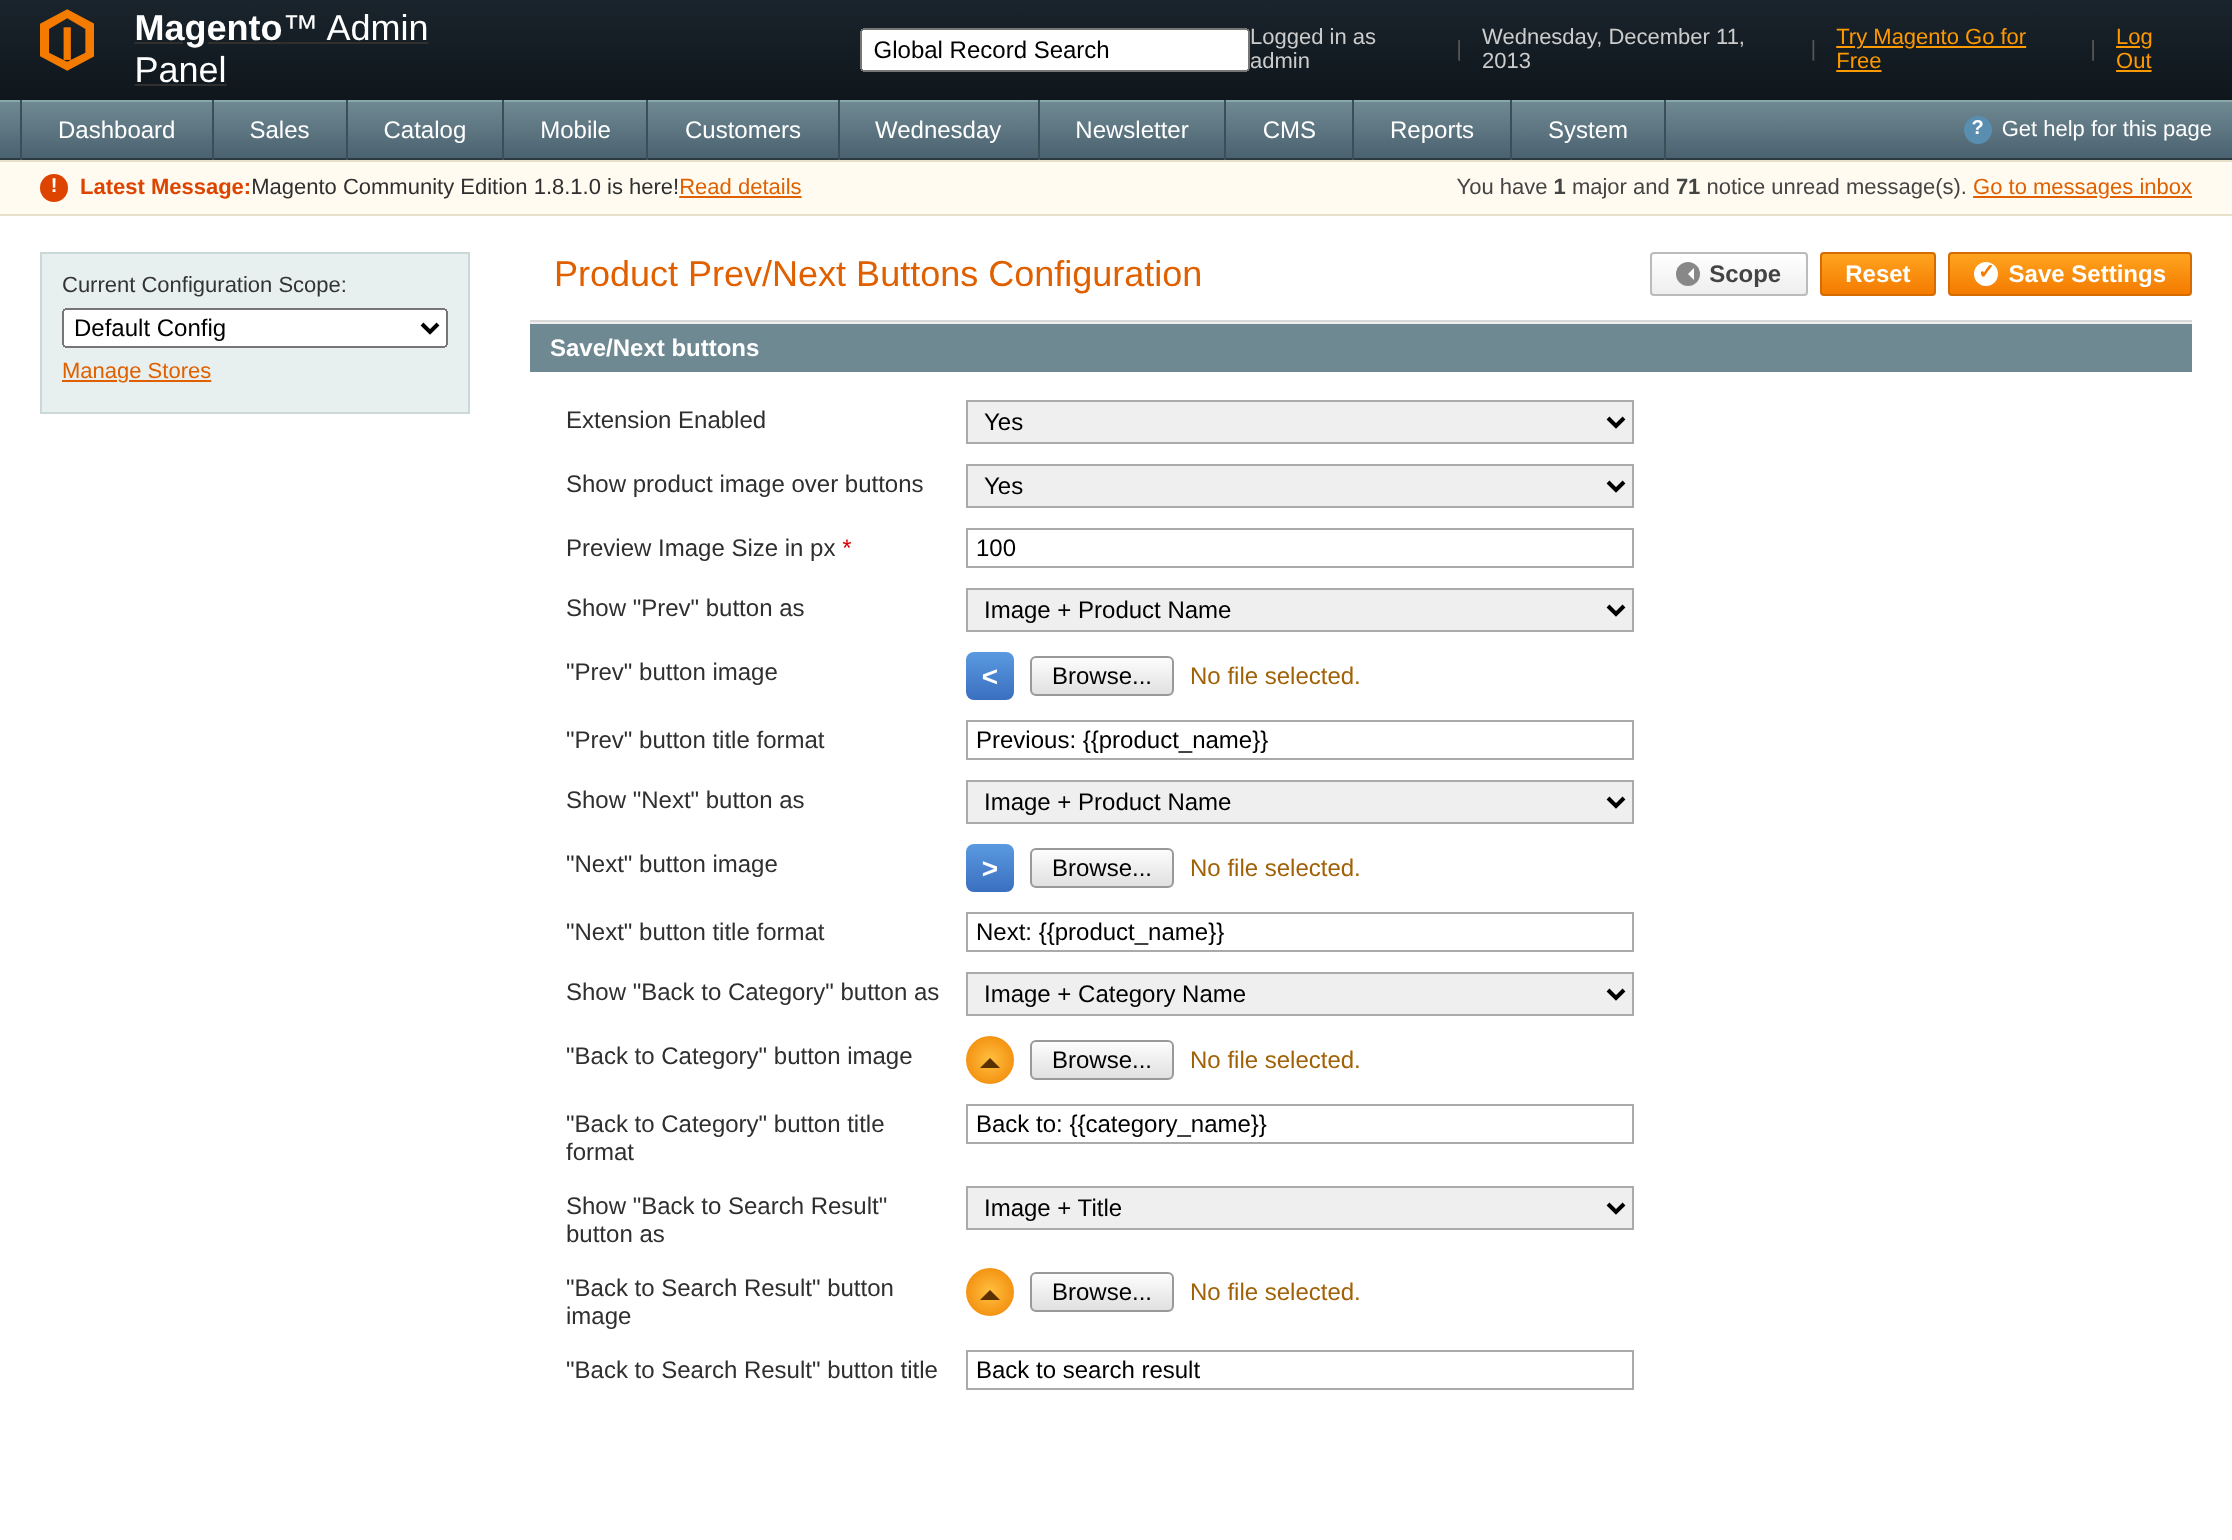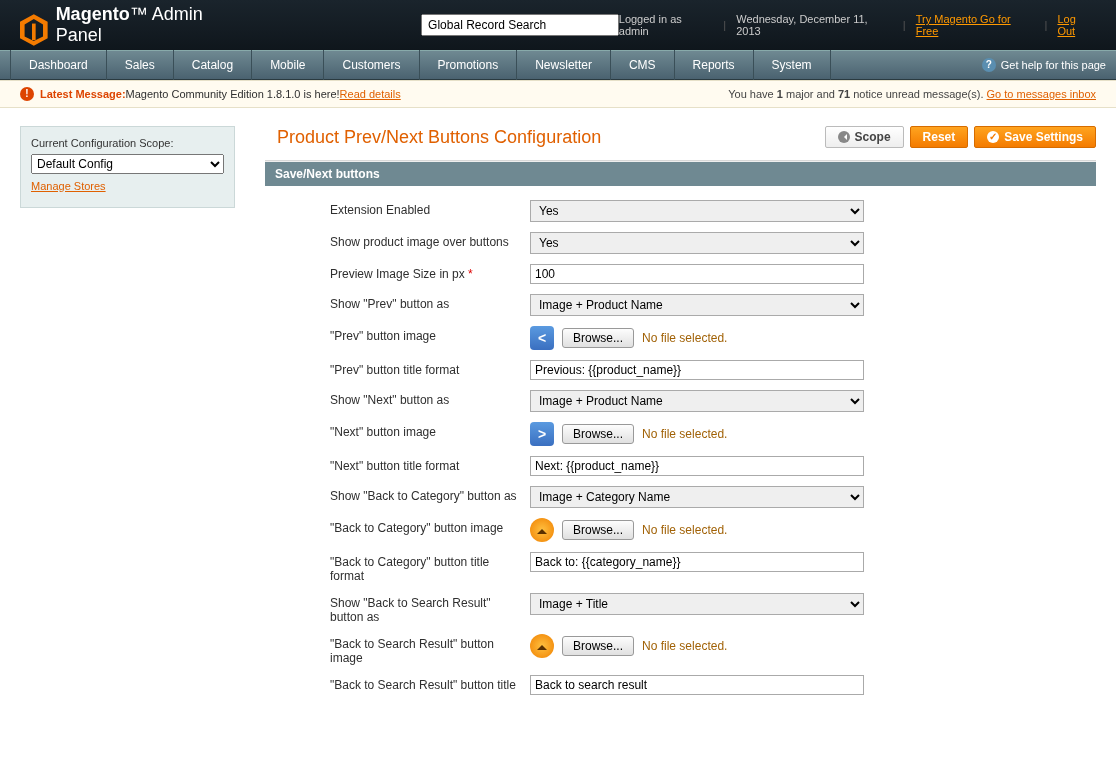--- a/index.html
+++ b/index.html
@@ -1,18 +1,18 @@
 <!DOCTYPE html>
 <html><head>
 <meta charset="utf-8">
 <style>
 * { margin: 0; padding: 0; box-sizing: border-box; }
 body { font-family: Arial, Helvetica, sans-serif; font-size: 12px; color: #2f2f2f; background: #fff; }
 .header { background: linear-gradient(#1a242c, #0f161c); height: 50px; display: flex; align-items: center; padding: 0 20px; }
-.logo { display: flex; align-items: flex-end; gap: 8px; }
+.logo { display: flex; align-items: flex-start; gap: 20px; text-decoration: underline; }
 .logo-icon { width: 28px; height: 32px; }
 .logo-text { color: #fff; font-size: 18px; }
 .logo-text b { font-weight: bold; }
 .header-right { margin-left: auto; display: flex; align-items: center; gap: 10px; color: #ccc; font-size: 11px; }
 .search-box { width: 200px; height: 22px; padding: 2px 5px; font-size: 12px; margin-left: 170px; }
 .header-right a { color: #f90; text-decoration: underline; }
 .sep { color: #555; }
 .nav { background: linear-gradient(#6f8992, #4a6270); height: 30px; display: flex; align-items: center; padding: 0 10px; border-top: 1px solid #8aa; border-bottom: 1px solid #2a3a40; }
 .nav-items { display: flex; }
 .nav-item { color: #fff; padding: 0 18px; font-size: 12px; cursor: pointer; border-right: 1px solid #3a4f58; height: 30px; display: flex; align-items: center; }
@@ -38,21 +38,21 @@
 .btn-back { background: linear-gradient(#fff,#eee); border-color: #bbb; color: #444; }
 .btn-back .arrow { width: 12px; height: 12px; background: #888; border-radius: 50%; position: relative; }
 .btn-back .arrow::after { content: ""; position: absolute; left: 3px; top: 3px; border: 3px solid transparent; border-right-color: #fff; }
 .btn-orange { background: linear-gradient(#ffa41f,#f47b00); border-color: #d66c00; color: #fff; }
 .btn-save .check { width: 12px; height: 12px; background: #fff; border-radius: 50%; color: #f47b00; font-size: 10px; text-align: center; line-height: 12px; font-weight: bold; }
 .divider-line { height: 2px; background: #d8d8d8; margin-bottom: 0; border-bottom:1px solid #eee; }
 .section-header { background: #6f8992; color: #fff; padding: 5px 10px; font-weight: bold; font-size: 12px; }
 .form-table { width: 100%; }
 .form-row { display: flex; padding: 5px 18px; align-items: flex-start; }
 .form-row.first { padding-top: 14px; }
-.form-label { width: 200px; font-size: 12px; padding-top: 3px; padding-right: 10px; margin-left: 47px; }
+.form-label { width: 200px; font-size: 12px; padding-top: 3px; padding-right: 10px; }
 .form-label .req { color: #d00; }
 .form-field { flex: 1; }
 .form-field select, .form-field input[type=text] { width: 334px; font-size: 12px; padding: 2px 4px; border: 1px solid #aaa; }
 .file-row { display: flex; align-items: center; gap: 8px; }
 .img-preview { width: 24px; height: 24px; border-radius: 4px; display: flex; align-items: center; justify-content: center; }
 .img-prev-blue { background: linear-gradient(#5a9ae0,#3a6fc0); }
 .img-next-blue { background: linear-gradient(#5a9ae0,#3a6fc0); }
 .img-orange { background: radial-gradient(#ffc040,#f08000); border-radius: 50%; }
 .browse-btn { padding: 2px 10px; font-size: 12px; background: linear-gradient(#fdfdfd,#e0e0e0); border: 1px solid #999; border-radius: 3px; cursor: pointer; }
 .file-status { font-size: 12px; color: #a16207; }
@@ -82,21 +82,21 @@
   </div>
 </div>
 
 <div class="nav">
   <div class="nav-items">
     <div class="nav-item">Dashboard</div>
     <div class="nav-item">Sales</div>
     <div class="nav-item">Catalog</div>
     <div class="nav-item">Mobile</div>
     <div class="nav-item">Customers</div>
-    <div class="nav-item">Promotions</div>
+    <div class="nav-item">Wednesday</div>
     <div class="nav-item">Newsletter</div>
     <div class="nav-item">CMS</div>
     <div class="nav-item">Reports</div>
     <div class="nav-item">System</div>
   </div>
   <div class="help-link">
     <span class="help-icon">?</span>
     <span>Get help for this page</span>
   </div>
 </div>

